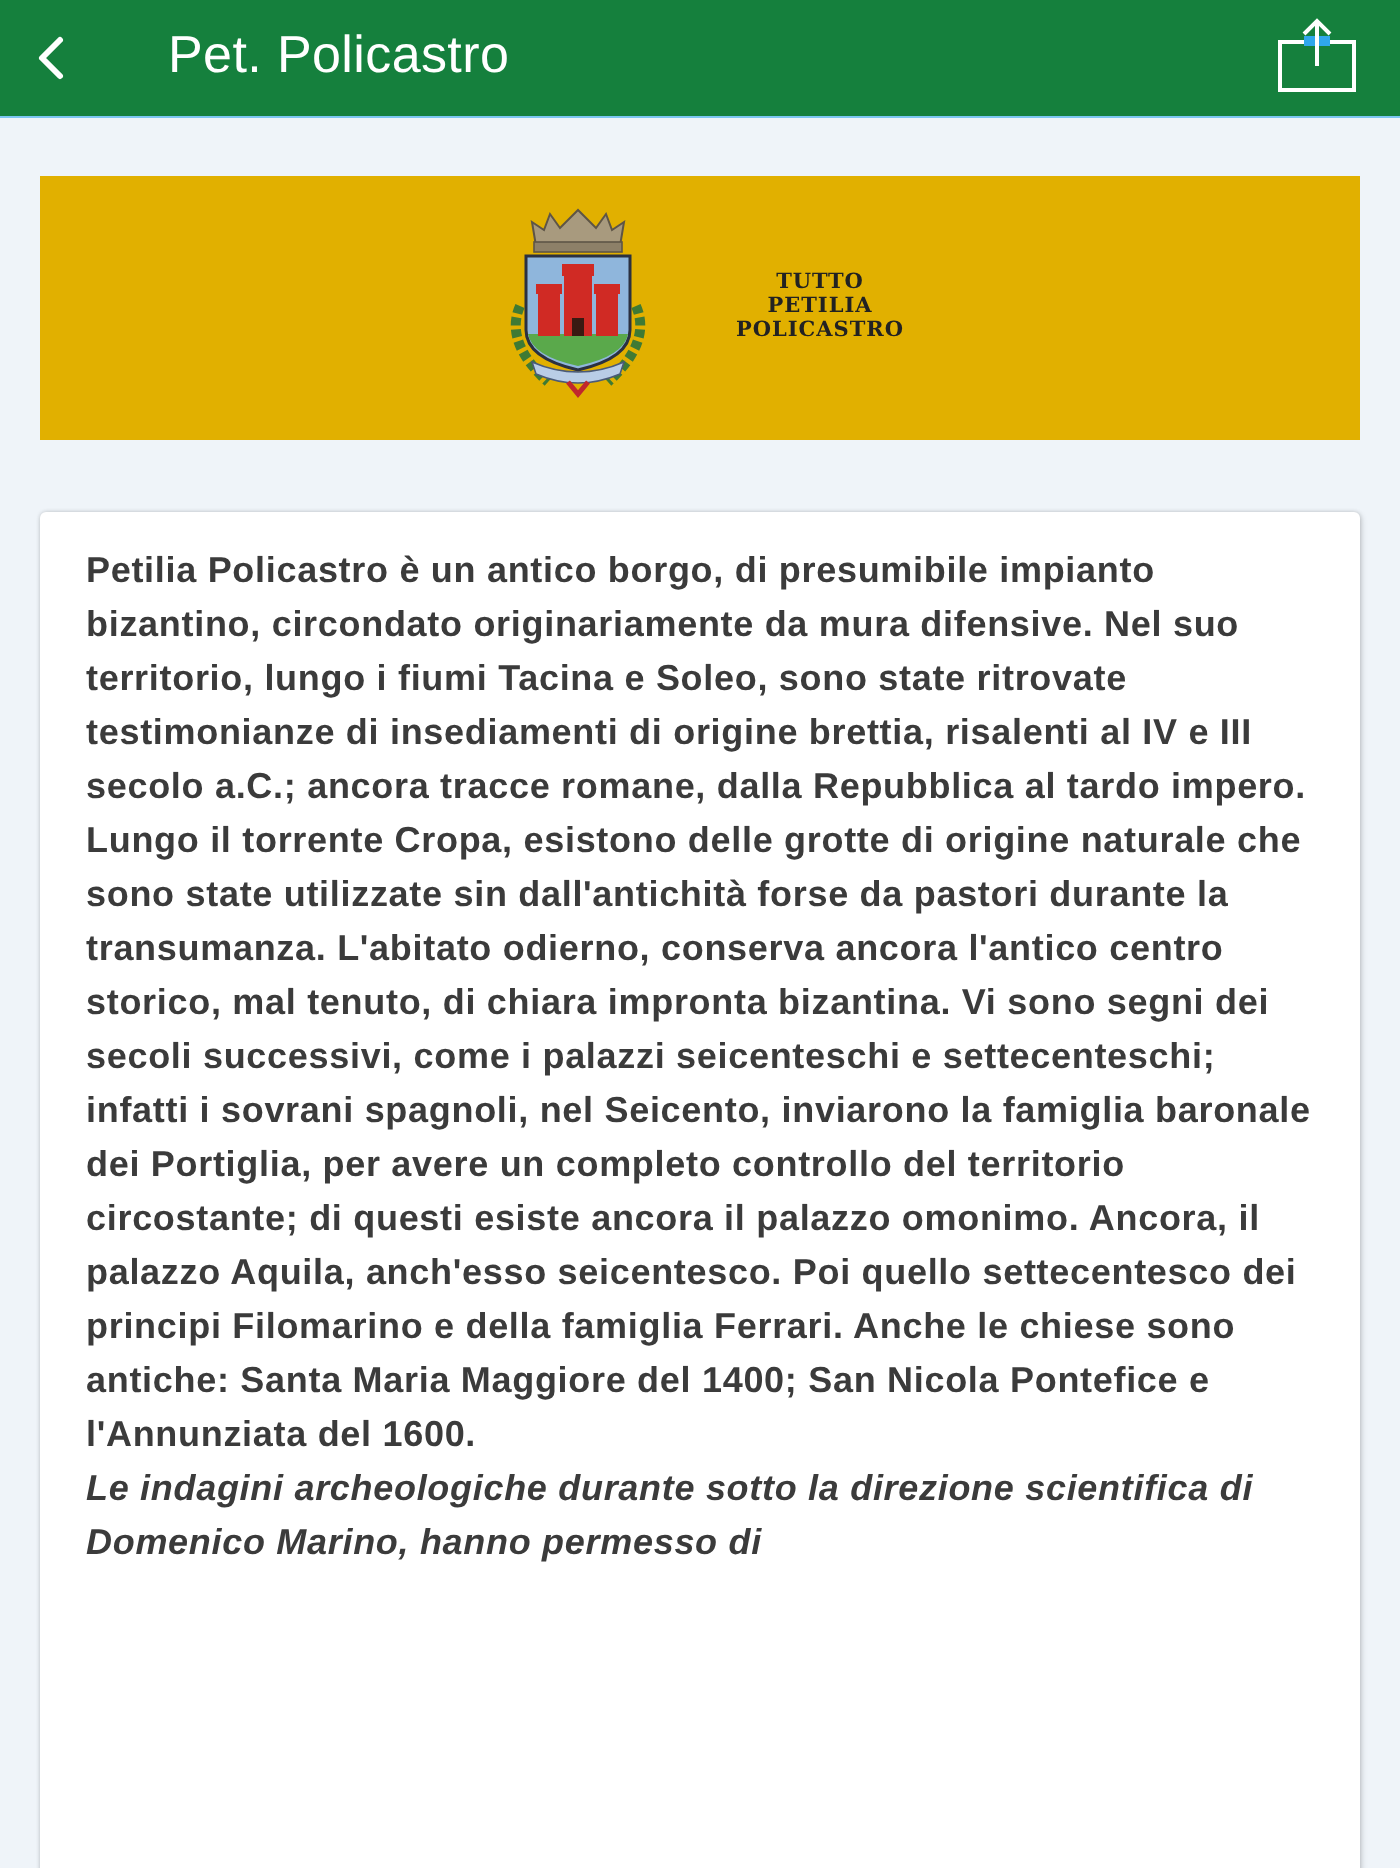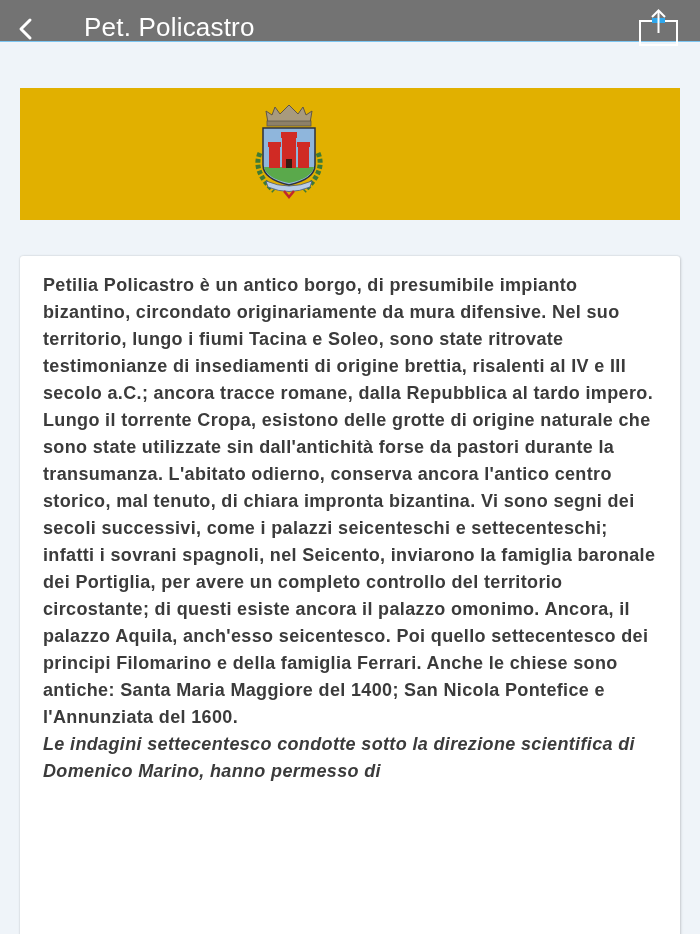--- a/index.html
+++ b/index.html
@@ -1,20 +1,20 @@
 <!DOCTYPE html>
 <html><head>
   <meta charset="utf-8">
   <style>
     * { box-sizing: border-box; margin: 0; padding: 0; }
     html, body { width: 700px; height: 934px; overflow: hidden; }
     body { background: #eff4f9; font-family: "Liberation Sans", "DejaVu Sans", sans-serif; position: relative; }
     .nav {
-      position: absolute; left: 0; top: 0; width: 700px; height: 42px;
-      background: #737373; border-bottom: 1px solid #7cc6f2;
+      position: absolute; left: 0; top: 0; width: 700px; height: 59px;
+      background: #15803d; border-bottom: 1px solid #7cc6f2;
     }
     .back {
       position: absolute; left: 12px; top: 14px; width: 30px; height: 30px; cursor: pointer;
     }
     .title {
       position: absolute; left: 84px; top: 12px; color: #ffffff;
       font-size: 26px; font-weight: 400; letter-spacing: 0.2px;
       font-family: "Liberation Sans", sans-serif;
     }
     .share {
@@ -79,18 +79,23 @@
     <rect x="54" y="45" width="11" height="22" fill="#d02a24"></rect>
     <rect x="53" y="41" width="13" height="5" fill="#d02a24"></rect>
     <rect x="42" y="58" width="6" height="9" fill="#3a1a12"></rect>
 
     <path d="M16 52 Q8 70 30 90" fill="none" stroke="#3f7a34" stroke-width="5" stroke-dasharray="4 2"></path>
     <path d="M74 52 Q82 70 60 90" fill="none" stroke="#3f7a34" stroke-width="5" stroke-dasharray="4 2"></path>
 
     <path d="M22 80 Q45 90 68 80 L66 86 Q45 95 24 86 Z" fill="#b9cde6" stroke="#4a5a78" stroke-width="0.8"></path>
     <path d="M40 90 L45 96 L50 90" fill="none" stroke="#c0272d" stroke-width="2.5"></path>
   </svg>
+  <div class="banner-text">
+    <div>TUTTO</div>
+    <div>PETILIA</div>
+    <div>POLICASTRO</div>
+  </div>
 </div>
 
 <div class="card">
   <p class="para">Petilia Policastro è un antico borgo, di presumibile impianto bizantino, circondato originariamente da mura difensive. Nel suo territorio, lungo i fiumi Tacina e Soleo, sono state ritrovate testimonianze di insediamenti di origine brettia, risalenti al IV e III secolo a.C.; ancora tracce romane, dalla Repubblica al tardo impero. Lungo il torrente Cropa, esistono delle grotte di origine naturale che sono state utilizzate sin dall'antichità forse da pastori durante la transumanza. L'abitato odierno, conserva ancora l'antico centro storico, mal tenuto, di chiara impronta bizantina. Vi sono segni dei secoli successivi, come i palazzi seicenteschi e settecenteschi; infatti i sovrani spagnoli, nel Seicento, inviarono la famiglia baronale dei Portiglia, per avere un completo controllo del territorio circostante; di questi esiste ancora il palazzo omonimo. Ancora, il palazzo Aquila, anch'esso seicentesco. Poi quello settecentesco dei principi Filomarino e della famiglia Ferrari. Anche le chiese sono antiche: Santa Maria Maggiore del 1400; San Nicola Pontefice e l'Annunziata del 1600.</p>
-  <p class="para">Le indagini settecentesco condotte sotto la direzione scientifica di Domenico Marino, hanno permesso di</p>
+  <p class="para">Le indagini archeologiche durante sotto la direzione scientifica di Domenico Marino, hanno permesso di</p>
 </div>
 
 </body></html>

